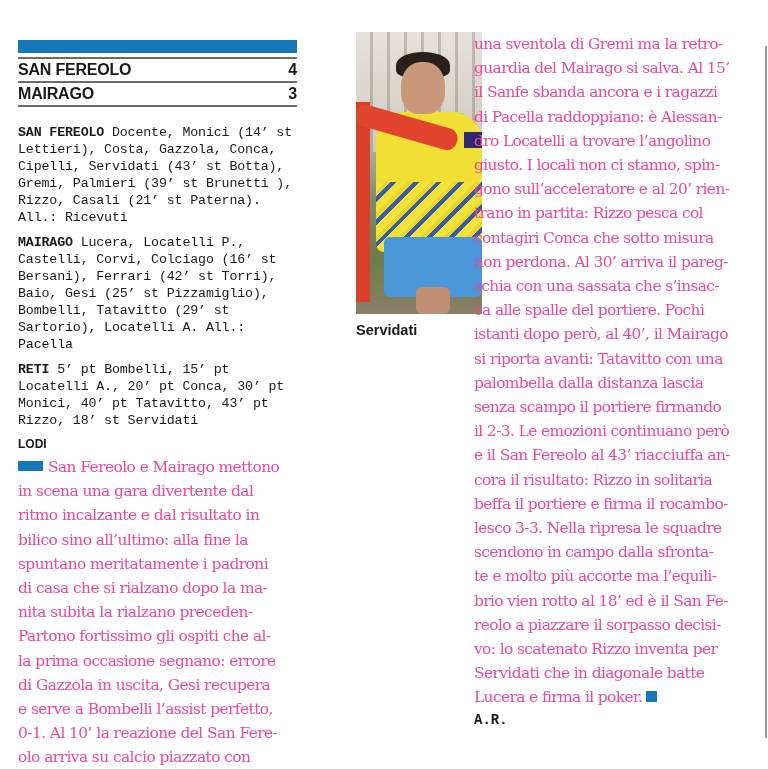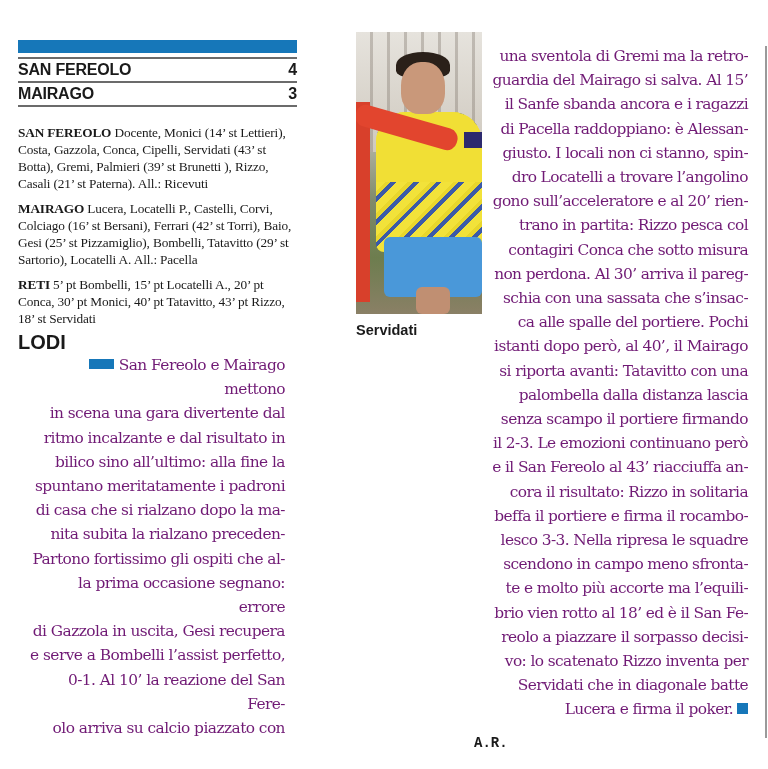--- a/index.html
+++ b/index.html
@@ -16,38 +16,38 @@
       display: flex; justify-content: space-between; align-items: center;
       border-top: 2px solid #6b6b6b;
       font-family: "Liberation Sans", sans-serif;
       font-weight: 900; font-size: 16px;
       height: 22px; line-height: 22px;
       letter-spacing: -0.2px;
     }
     .score-row.first { margin-top: 4px; }
     .score-row.last-border { border-bottom: 2px solid #6b6b6b; }
     .lineup {
-      font-family: Liberation Serif, serif;
+      font-family: Liberation Mono, monospace;
       font-size: 13.3px; line-height: 17px;
       margin: 0; letter-spacing: -0.15px;
     }
     .lineup b { font-weight: 700; }
     .lineup.p1 { margin-top: 17px; }
     .lineup.p2 { margin-top: 8px; }
     .lineup.p3 { margin-top: 8px; }
     .dateline {
       font-family: "Liberation Sans", sans-serif;
-      font-weight: 900; font-size: 20px; line-height: 20px;
+      font-weight: 900; font-size: 12px; line-height: 20px;
       margin-top: 5px;
     }
     .body-text {
       font-family: "DejaVu Serif", serif;
       font-size: 15.4px; line-height: 24.2px;
       letter-spacing: -0.55px;
-      margin: 12px; color: #701a75; text-align: right;
+      margin: 0; color: #ec4899;
     }
     .body-left { margin-top: 1px; }
     .lead-square {
       display: inline-block; width: 25px; height: 10px;
       background: #1677b9; margin-right: 5px; vertical-align: 1px;
     }
     .end-square {
       display: inline-block; width: 11px; height: 11px;
       background: #1677b9; margin-left: 4px; vertical-align: 0px;
     }
@@ -147,38 +147,38 @@
   </div>
   <div class="caption">Servidati</div>
 </div>
 
 <div class="col-right">
   <div class="body-text">
     <div>una sventola di Gremi ma la retro-</div>
     <div>guardia del Mairago si salva. Al 15’</div>
     <div>il Sanfe sbanda ancora e i ragazzi</div>
     <div>di Pacella raddoppiano: è Alessan-</div>
+    <div>dro Locatelli a trovare l’angolino</div>
     <div>giusto. I locali non ci stanno, spin-</div>
-    <div>dro Locatelli a trovare l’angolino</div>
     <div>gono sull’acceleratore e al 20’ rien-</div>
     <div>trano in partita: Rizzo pesca col</div>
     <div>contagiri Conca che sotto misura</div>
     <div>non perdona. Al 30’ arriva il pareg-</div>
     <div>schia con una sassata che s’insac-</div>
     <div>ca alle spalle del portiere. Pochi</div>
     <div>istanti dopo però, al 40’, il Mairago</div>
     <div>si riporta avanti: Tatavitto con una</div>
     <div>palombella dalla distanza lascia</div>
     <div>senza scampo il portiere firmando</div>
     <div>il 2-3. Le emozioni continuano però</div>
     <div>e il San Fereolo al 43’ riacciuffa an-</div>
     <div>cora il risultato: Rizzo in solitaria</div>
     <div>beffa il portiere e firma il rocambo-</div>
     <div>lesco 3-3. Nella ripresa le squadre</div>
-    <div>scendono in campo meno sfronta-</div>
+    <div>scendono in campo dalla sfronta-</div>
     <div>te e molto più accorte ma l’equili-</div>
     <div>brio vien rotto al 18’ ed è il San Fe-</div>
     <div>reolo a piazzare il sorpasso decisi-</div>
     <div>vo: lo scatenato Rizzo inventa per</div>
     <div>Servidati che in diagonale batte</div>
     <div><span>Lucera e firma il poker.</span><span class="end-square"></span></div>
   </div>
   <div class="byline">A.R.</div>
 </div>
 

